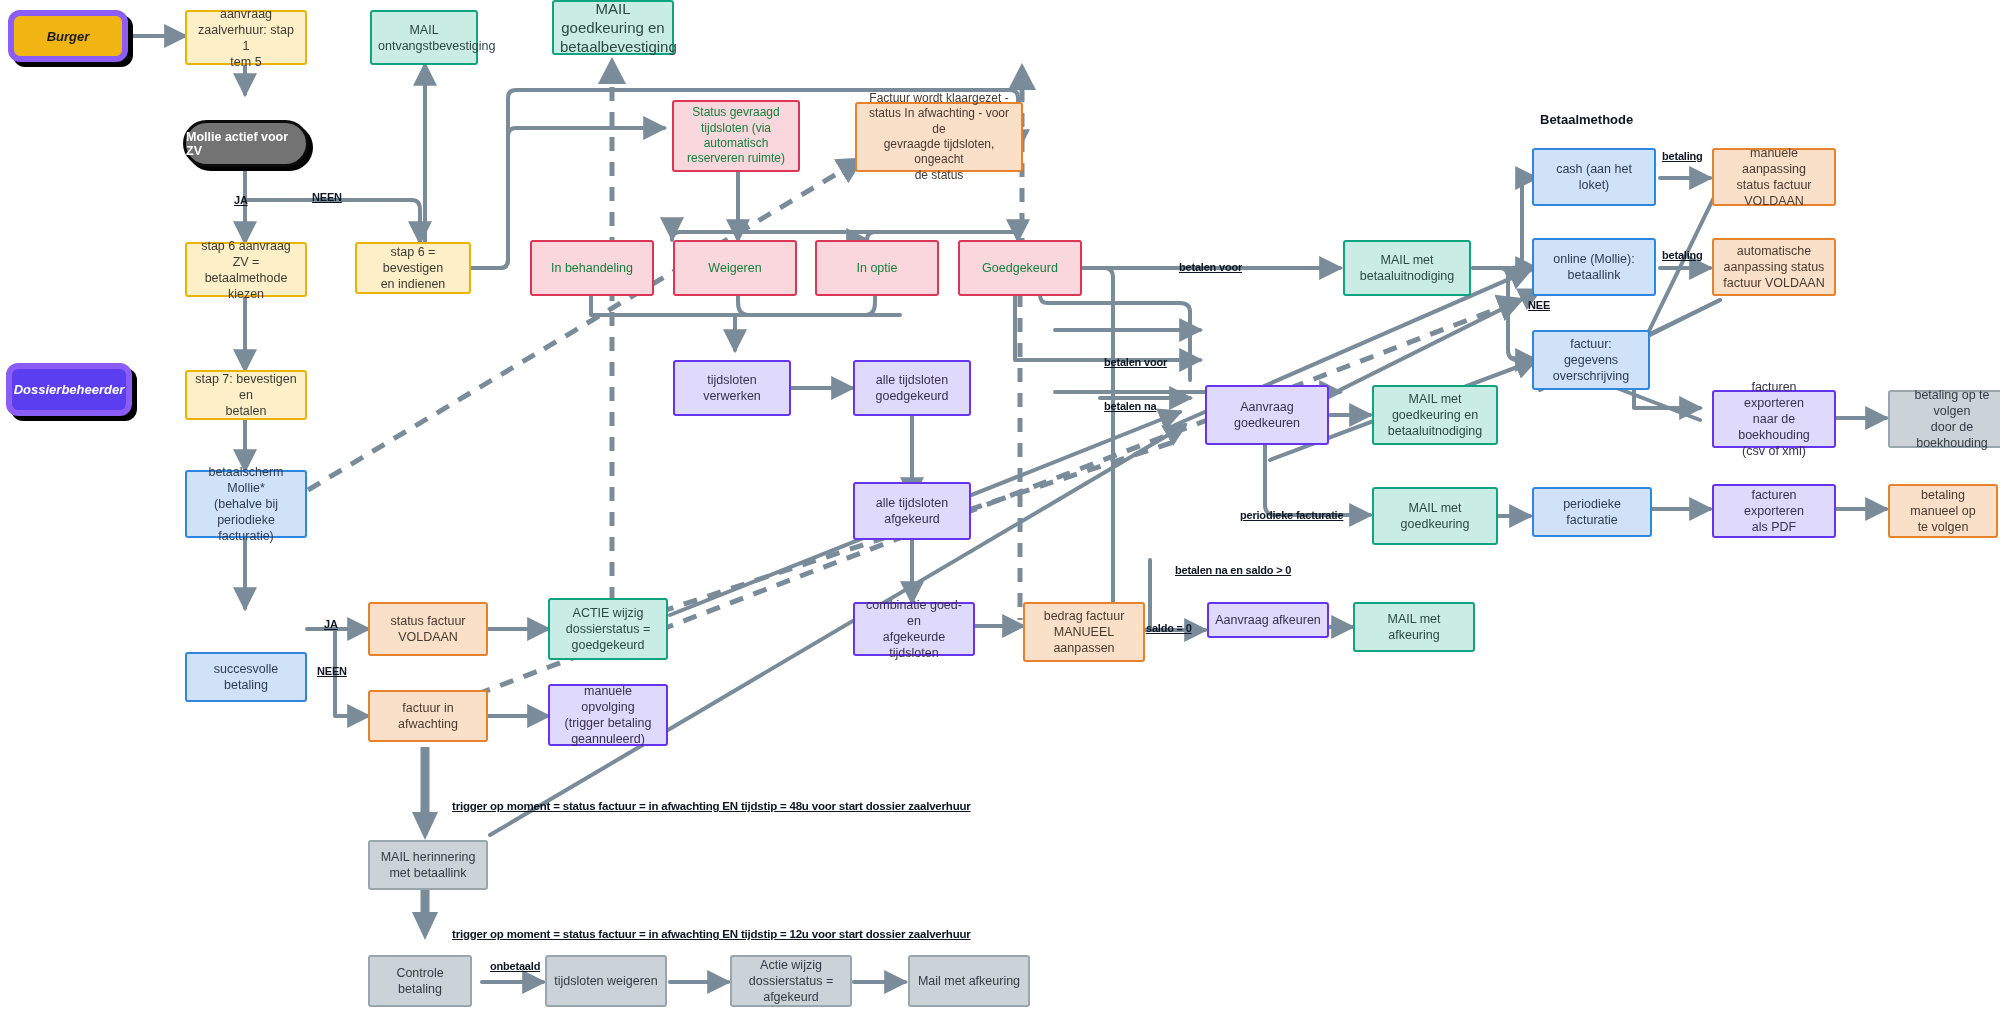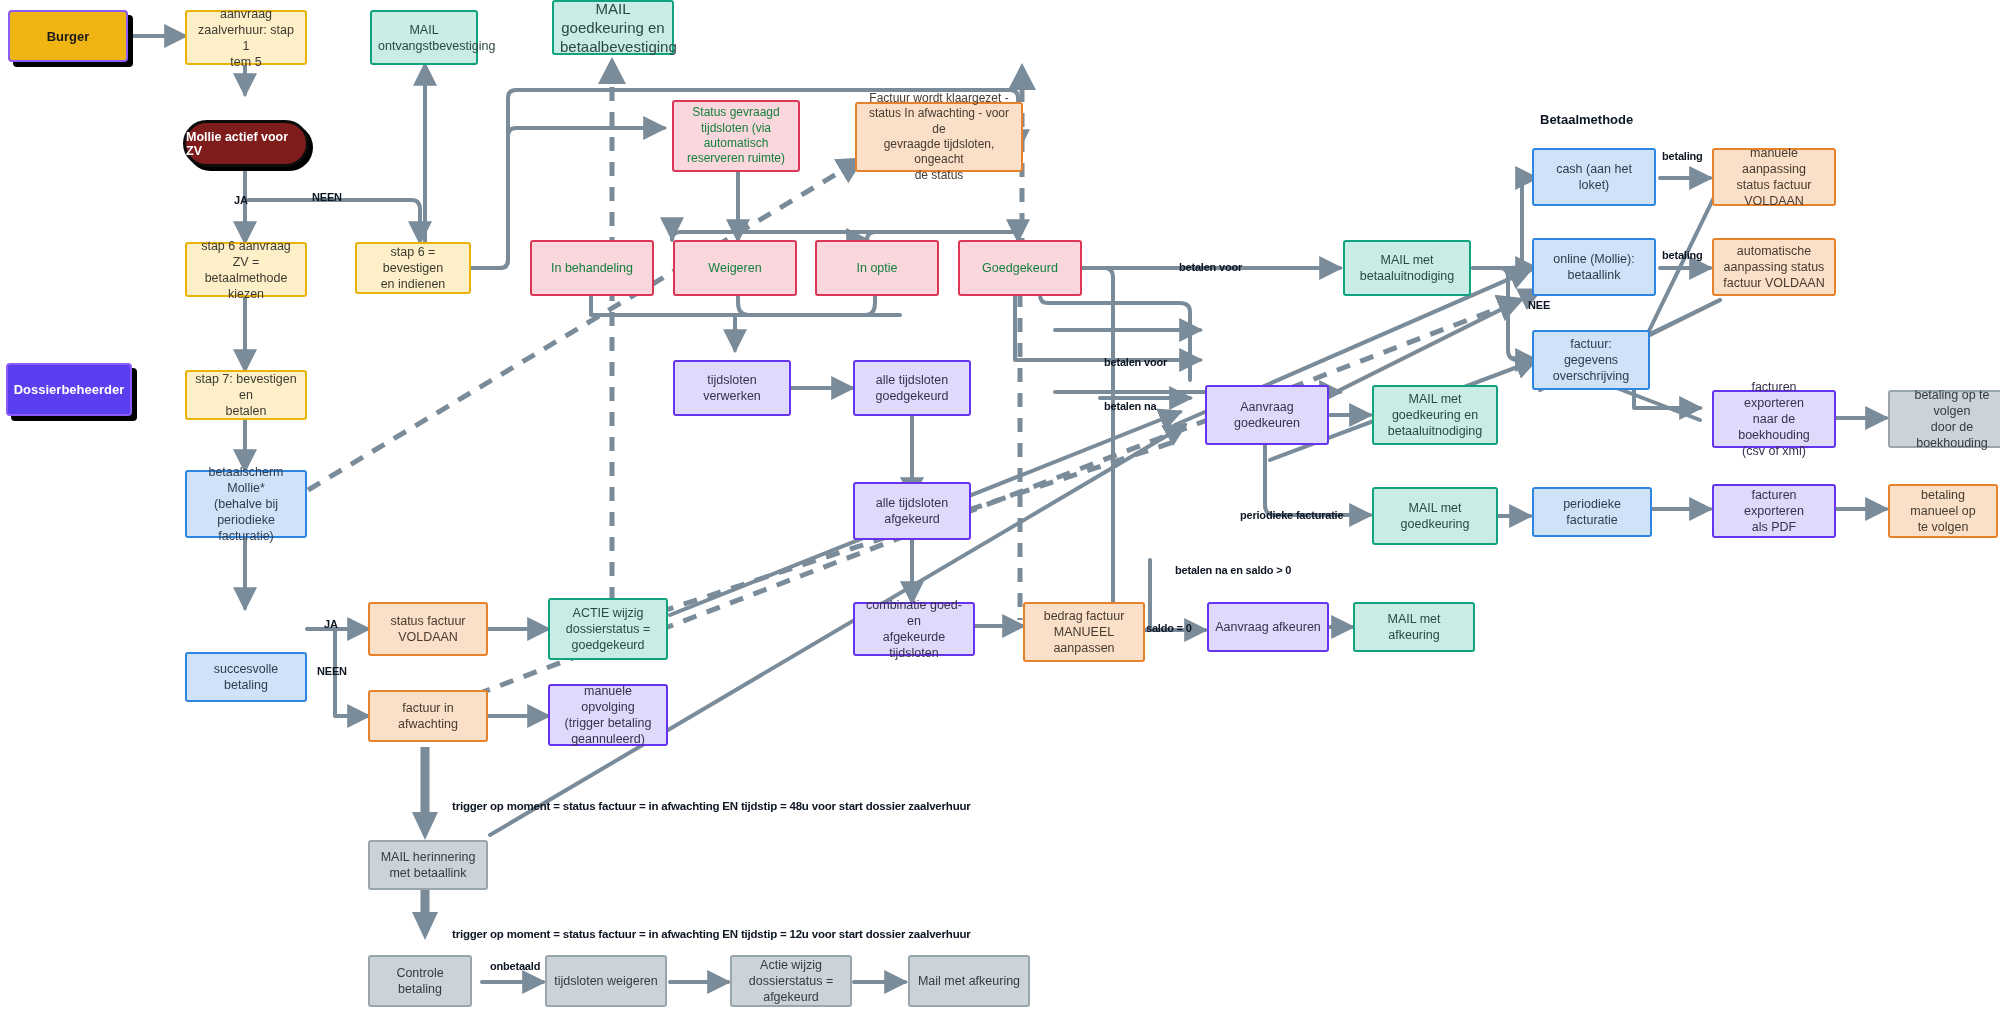--- a/index.html
+++ b/index.html
@@ -11,31 +11,31 @@
   
   .n-yellow{background:#fdf0c9;border-color:#eab308;color:#3d3a31;}
   .n-teal  {background:#c9ece4;border-color:#10a37f;color:#2c4a45;}
   .n-pink  {background:#f9d7dd;border-color:#dc3555;color:#15803d;}
   .n-orange{background:#fae0c9;border-color:#e8812b;color:#473a2f;}
   .n-blue  {background:#cfe2f7;border-color:#2f86e0;color:#2d3d50;}
   .n-purple{background:#dfd9fb;border-color:#6633ee;color:#37314e;}
   .n-grey  {background:#ccd3d8;border-color:#9aa6ad;color:#333b42;}
   
   .actor{position:absolute;box-sizing:border-box;display:flex;align-items:center;justify-content:center;
-         border:2px solid #8b5cf6;border-radius:4px;font-weight:bold;font-size:13px;
-         box-shadow:5px 5px 0 #000;}
+         border:6px solid #8b5cf6;border-radius:12px;font-weight:bold;font-size:13px;
+         box-shadow:5px 5px 0 #000;font-style:italic;}
   .actor-burger{background:#f0b513;color:#1b1b1b;}
   .actor-dossier{background:#5b3ef0;color:#ffffff;}
   
   .decision{position:absolute;box-sizing:border-box;display:flex;align-items:center;justify-content:center;
-            background:#7f1d1d;color:#fff;border:3px solid #0c0c0c;border-radius:26px;font-weight:bold;font-size:12.5px;
+            background:#737373;color:#fff;border:3px solid #0c0c0c;border-radius:26px;font-weight:bold;font-size:12.5px;
             box-shadow:4px 4px 0 #000;}
   
   .elabel{position:absolute;font-weight:bold;color:#0d1622;white-space:nowrap;
-          letter-spacing:-0.2px;}
+          letter-spacing:-0.2px;text-decoration:underline;}
   .grouptitle{position:absolute;font-weight:bold;color:#0d1622;white-space:nowrap;font-size:13px;}
   svg.edges{position:absolute;left:0;top:0;width:2000px;height:1017px;pointer-events:none;}
   .lk{fill:none;stroke:#7a8b99;stroke-width:4;stroke-linecap:round;stroke-linejoin:round;}
   .lk-d{fill:none;stroke:#7a8b99;stroke-width:5;stroke-dasharray:14 11;stroke-linecap:butt;}
   .lk-fat{fill:none;stroke:#7a8b99;stroke-width:9;stroke-linecap:butt;}
 </style>
 </head>
 <body>
 
 <div id="canvas">
@@ -359,21 +359,21 @@
   <div class="node n-purple" style="left:853px;top:602px;width:122px;height:54px;font-size:12.5px;">
     <span>combinatie goed- en
 afgekeurde tijdsloten</span>
     </div>
 
   <div class="node n-orange" style="left:1023px;top:602px;width:122px;height:60px;font-size:12.5px;">
     <span>bedrag factuur
 MANUEEL aanpassen</span>
     </div>
 
-  <div class="node n-purple" style="left:1207px;top:602px;width:122px;height:50px;font-size:12.5px;">
+  <div class="node n-purple" style="left:1207px;top:602px;width:122px;height:36px;font-size:12.5px;">
     <span>Aanvraag afkeuren</span>
     </div>
 
   <div class="node n-teal" style="left:1353px;top:602px;width:122px;height:50px;font-size:12.5px;">
     <span>MAIL met afkeuring</span>
     </div>
 
   <div class="node n-orange" style="left:368px;top:690px;width:120px;height:52px;font-size:12.5px;">
     <span>factuur in afwachting</span>
     </div>

